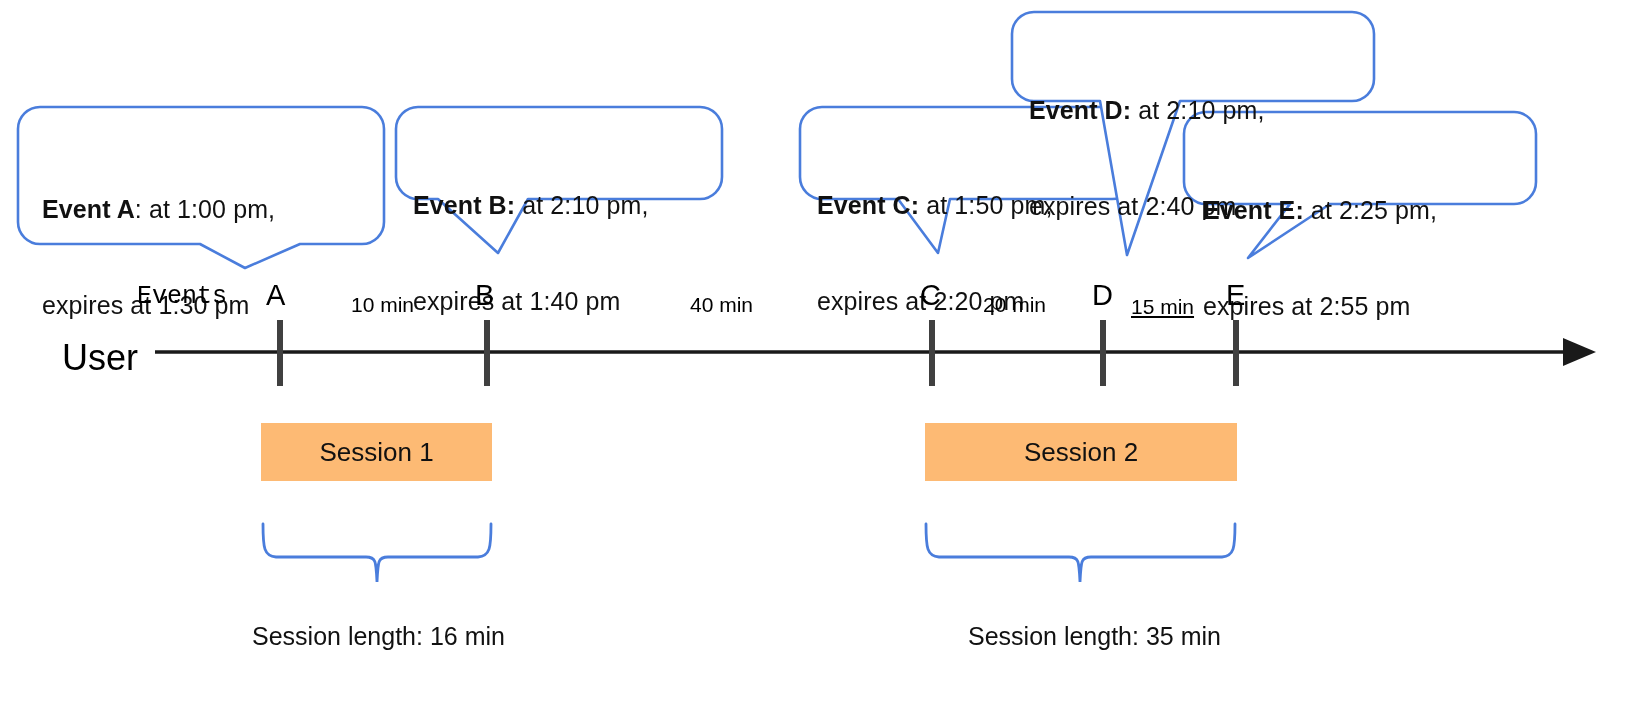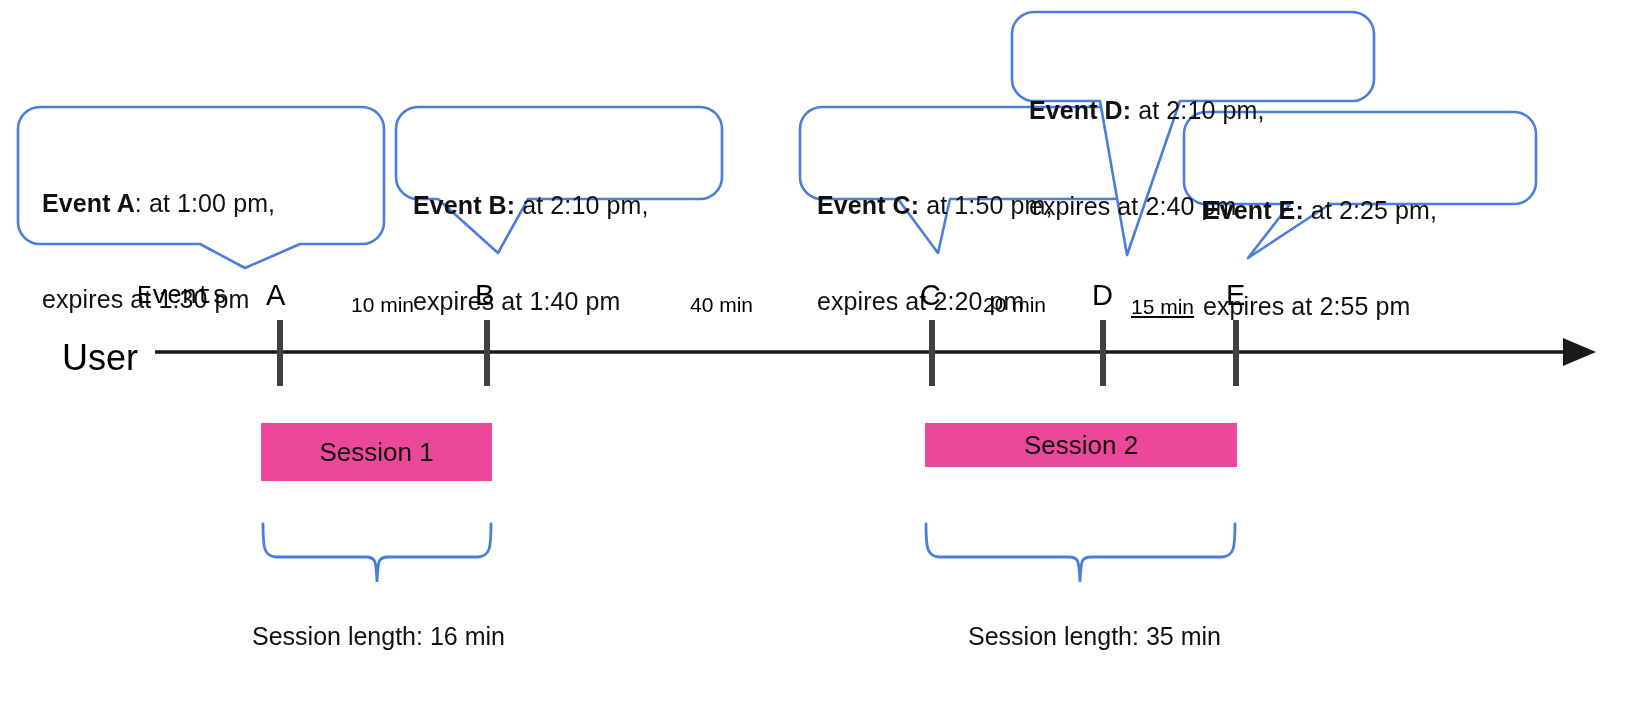--- a/index.html
+++ b/index.html
@@ -12,21 +12,21 @@
   .callout-text{font-size:25px;color:#111;letter-spacing:.1px;}
   .callout-text b{font-weight:bold;margin-top:47px;}
 
   
   .ev-label{font-size:25px;font-family:Liberation Mono, monospace;}
   .ev-letter{font-size:29px;}
   .user-label{font-size:36px;}
   .interval{font-size:21px;}
 
   
-  .session-box{position:absolute;background:#ec4899;display:flex;align-items:center;justify-content:center;font-size:26px;color:#111;}
+  .session-box{position:absolute;background:#fdba74;display:flex;align-items:center;justify-content:center;font-size:26px;color:#111;}
   .session-len{font-size:25px;color:#111;}
 </style>
 </head>
 <body>
 
 <div id="stage">
 
   <svg class="layer" viewBox="0 0 1634 702">
 
     <g>
@@ -131,21 +131,21 @@
       <path d="M 926,524
                C 926,548 927,556 939,557
                L 1069,557
                C 1079,557 1079,561 1080,582
                C 1081,561 1081,557 1091,557
                L 1222,557
                C 1234,556 1235,548 1235,524"></path>
     </g>
   </svg>
 
-  <div class="txt callout-text" style="left:42px; top:123px;">
+  <div class="txt callout-text" style="left:42px; top:129px;">
     <div><b>Event A</b><span>:</span><span> at 1:00 pm,</span></div>
     <div>expires at 1:30 pm</div>
   </div>
 
   <div class="txt callout-text" style="left:413px; top:125px;">
     <div><b>Event B:</b><span> at 2:10 pm,</span></div>
     <div>expires at 1:40 pm</div>
   </div>
 
   <div class="txt callout-text" style="left:817px; top:125px;">
@@ -175,20 +175,20 @@
 
   <div class="txt interval" style="left:351px; top:292px;">10 min</div>
   <div class="txt interval" style="left:690px; top:292px;">40 min</div>
   <div class="txt interval" style="left:983px; top:292px;">20 min</div>
   <div class="txt interval" style="left:1131px; top:294px;text-decoration:underline;">15 min</div>
 
   <div class="session-box" style="left:261px; top:423px; width:231px; height:58px;">
     <span>Session 1</span>
   </div>
 
-  <div class="session-box" style="left:925px; top:423px; width:312px; height:44px;">
+  <div class="session-box" style="left:925px; top:423px; width:312px; height:58px;">
     <span>Session 2</span>
   </div>
 
   <div class="txt session-len" style="left:252px; top:620px;">Session length: 16 min</div>
   <div class="txt session-len" style="left:968px; top:620px;">Session length: 35 min</div>
 
 </div>
 
 </body></html>

